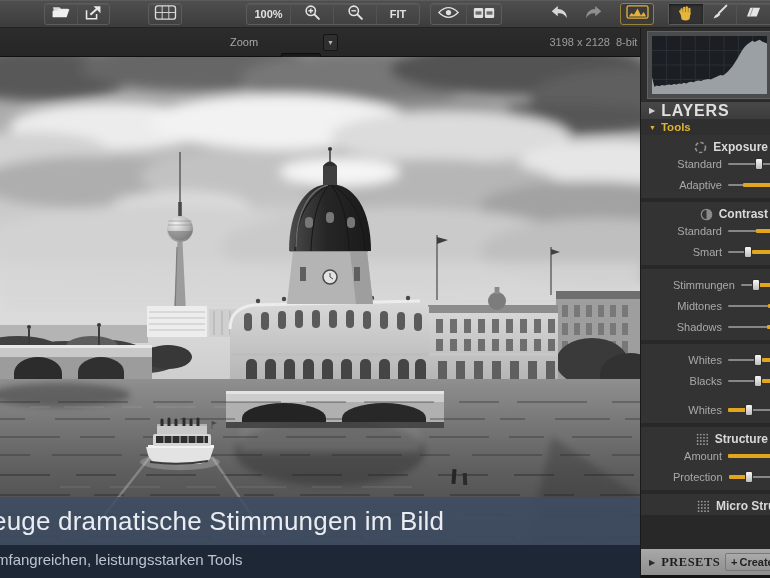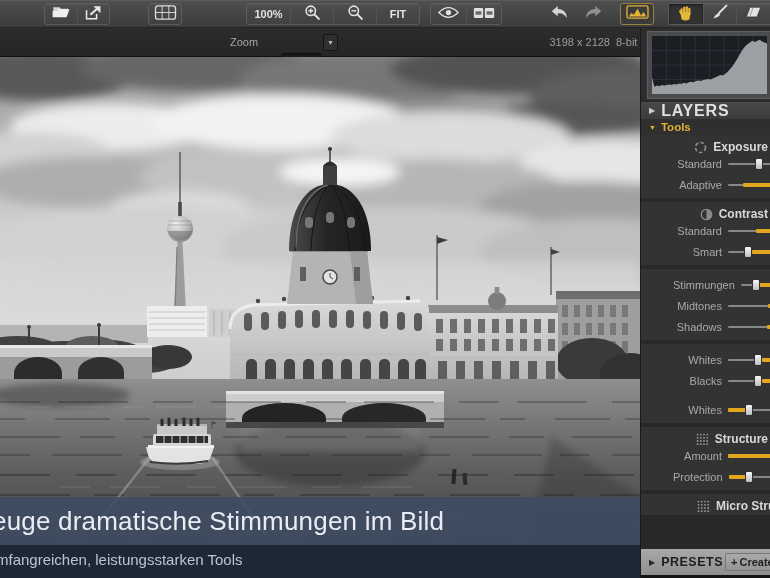--- a/index.html
+++ b/index.html
@@ -65,21 +65,21 @@
   .sec-title.cut { justify-content:flex-start; padding-left:56px; }
   .slider-row { height:21px; display:flex; align-items:center;padding-left:32px; }
   .sl-label { width:72px; text-align:right; padding-right:6px; font-size:11px; color:#a9a9a9; white-space:nowrap; }
   .sl-track { position:relative; width:58px; height:2px; background:#878787; border-radius:1px; cursor:pointer; }
   .sl-fill { position:absolute; top:-1px; height:4px; background:#e2a51e; border-radius:1px; }
   .sl-handle { position:absolute; top:-5px; width:8px; height:12px; margin-left:-4px;
     background:linear-gradient(#f7f7f7,#bdbdbd); border:1px solid #2f2f2f; border-radius:2px; cursor:pointer; }
   #presets-bar { position:absolute; left:0; bottom:3px; width:130px; height:26px;
     background:linear-gradient(#a8a8a8,#8f8f8f); display:flex; align-items:center; gap:6px;
     padding-left:8px; cursor:pointer; }
-  #presets-bar .txt { font-size:12.5px; font-weight:bold; color:#1e1e1e; letter-spacing:.5px; }
+  #presets-bar .txt { font-size:12.5px; font-weight:bold; color:#1e1e1e; letter-spacing:.5px;font-family:Liberation Serif, serif; }
   #presets-bar .disc { color:#2a2a2a; }
   #create-btn { position:absolute; left:84px; top:4px; height:18px; width:64px;
     border:1px solid #787878; border-radius:2px; background:linear-gradient(#aaaaaa,#939393);
     display:flex; align-items:center; gap:2px; padding-left:5px;
     font-size:11px; font-weight:bold; color:#222; cursor:pointer; white-space:nowrap; }
   #bottom-strip { position:absolute; left:0; bottom:0; width:130px; height:3px; background:#141414; }
   .sec-icon { display:flex; align-items:center; }
 </style>
 </head>
 <body>

